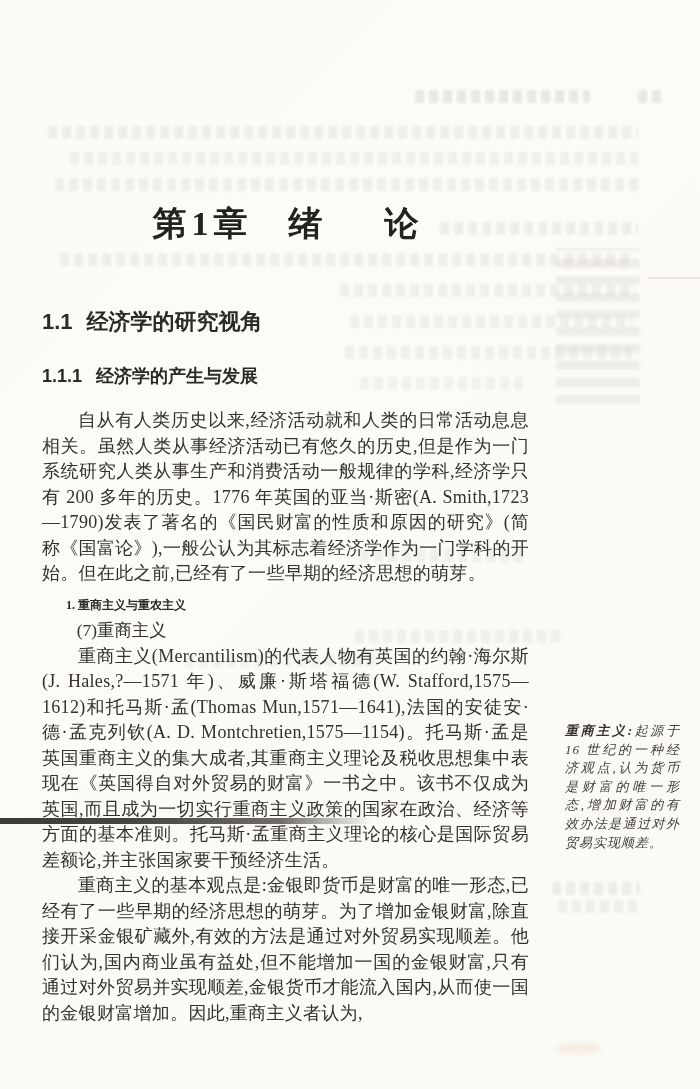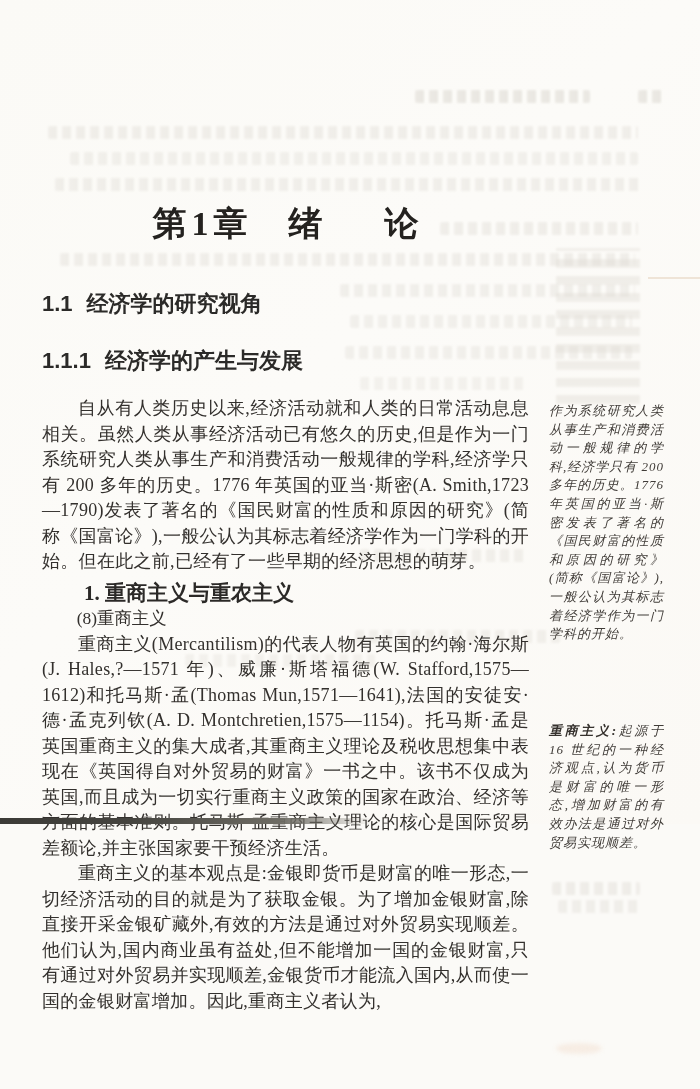--- a/index.html
+++ b/index.html
@@ -23,60 +23,60 @@
     text-align:center;
     font-size:34px;font-weight:bold;color:#24221f;
     letter-spacing:0;
     font-family:"Liberation Serif", serif;
   }
   .chapter-title .num{letter-spacing:5px;}
   .chapter-title .w1{margin-left:36px;}
   .chapter-title .w2{margin-left:62px;}
 
   .h2{
-    margin-top:42px;
+    margin-top:60px;
     font-family:"Liberation Sans", sans-serif;
     font-size:22px;font-weight:600;color:#2b2a28;
   }
   .h2 .num,.h3 .num{margin-right:14px;}
   .h3{
     margin-top:27px;
     font-family:"Liberation Sans", sans-serif;
-    font-size:22px;font-weight:600;color:#2b2a28;
+    font-size:18px;font-weight:600;color:#2b2a28;
   }
 
   .body-p{
     margin:0;
     font-size:18px;line-height:25.5px;
     text-align:justify;text-indent:2em;
     letter-spacing:.3px;color:#33302d;
   }
   .p-first{margin-top:20px;}
   .subhead{
     margin:0;margin-top:6px;
-    font-size:21px;line-height:25.5px;
+    font-size:12px;line-height:25.5px;
     font-weight:bold;text-indent:2em;color:#2b2927;
   }
   .list-line{
     margin:0;font-size:17.4px;line-height:25.5px;
     text-indent:2em;color:#33302d;
   }
 
   
   .margin-note{
     position:absolute;left:549px;width:115px;
     font-family:"Liberation Serif", serif;
     font-style:italic;
     font-size:13px;line-height:18.6px;
     text-align:justify;letter-spacing:1px;
     color:#403c38;
   }
   .margin-note .lead{font-weight:bold;font-style:italic;color:#35312d;}
   .note-1{top:402px;}
-  .note-2{top:722px;}
+  .note-2{top:722px;margin-left:16px;}
 
   
   .ghost{
     position:absolute;height:13px;border-radius:2px;
     background:repeating-linear-gradient(90deg,#ddd9d2 0px,#d8d4cc 9px,rgba(0,0,0,0) 9px,rgba(0,0,0,0) 14px);
     opacity:.42;filter:blur(.8px);
   }
   .ghost-col{
     position:absolute;width:84px;
     background:repeating-linear-gradient(0deg,#e0dcd5 0px,#dcd8d0 9px,rgba(0,0,0,0) 9px,rgba(0,0,0,0) 17px);
@@ -130,30 +130,27 @@
 
     <div class="h3">
       <span class="num">1.1.1</span><span>经济学的产生与发展</span>
     </div>
 
     <p class="body-p p-first">自从有人类历史以来,经济活动就和人类的日常活动息息相关。虽然人类从事经济活动已有悠久的历史,但是作为一门系统研究人类从事生产和消费活动一般规律的学科,经济学只有 200 多年的历史。1776 年英国的亚当·斯密(A. Smith,1723—1790)发表了著名的《国民财富的性质和原因的研究》(简称《国富论》),一般公认为其标志着经济学作为一门学科的开始。但在此之前,已经有了一些早期的经济思想的萌芽。</p>
 
     <p class="subhead">1. 重商主义与重农主义</p>
 
 
-    <p class="list-line">(8)重商主义</p>
+    <p class="list-line">(7)重商主义</p>
 
     <p class="body-p">重商主义(Mercantilism)的代表人物有英国的约翰·海尔斯(J. Hales,?—1571 年)、威廉·斯塔福德(W. Stafford,1575—1612)和托马斯·孟(Thomas Mun,1571—1641),法国的安徒安·德·孟克列钦(A. D. Montchretien,1575—1154)。托马斯·孟是英国重商主义的集大成者,其重商主义理论及税收思想集中表现在《英国得自对外贸易的财富》一书之中。该书不仅成为英国,而且成为一切实行重商主义政策的国家在政治、经济等方面的基本准则。托马斯·孟重商主义理论的核心是国际贸易差额论,并主张国家要干预经济生活。</p>
 
-    <p class="body-p">重商主义的基本观点是:金银即货币是财富的唯一形态,一切经济活动的目的就是为了获取金银。为了增加金银财富,除直接开采金银矿藏外,有效的方法是通过对外贸易实现顺差。他们认为,国内商业虽有益处,但不能增加一国的金银财富,只有通过对外贸易并实现顺差,金银货币才能流入国内,从而使一国的金银财富增加。因此,重商主义者认为,</p>
+    <p class="body-p">重商主义的基本观点是:金银即货币是财富的唯一形态,已经有了一些早期的经济思想的萌芽。为了增加金银财富,除直接开采金银矿藏外,有效的方法是通过对外贸易实现顺差。他们认为,国内商业虽有益处,但不能增加一国的金银财富,只有通过对外贸易并实现顺差,金银货币才能流入国内,从而使一国的金银财富增加。因此,重商主义者认为,</p>
   </div>
 
-  <div class="margin-note note-1">
-    <span>作为系统研究人类从事生产和消费活动一般规律的学科,经济学只有 200 多年的历史。1776 年英国的亚当·斯密发表了著名的《国民财富的性质和原因的研究》(简称《国富论》),一般公认为其标志着经济学作为一门学科的开始。</span>
-  </div>
 
   <div class="margin-note note-2">
     <span class="lead">重商主义:</span><span>起源于 16 世纪的一种经济观点,认为货币是财富的唯一形态,增加财富的有效办法是通过对外贸易实现顺差。</span>
   </div>
 
   <div class="scan-strip"></div>
 
 </div>
 
 </body></html>

